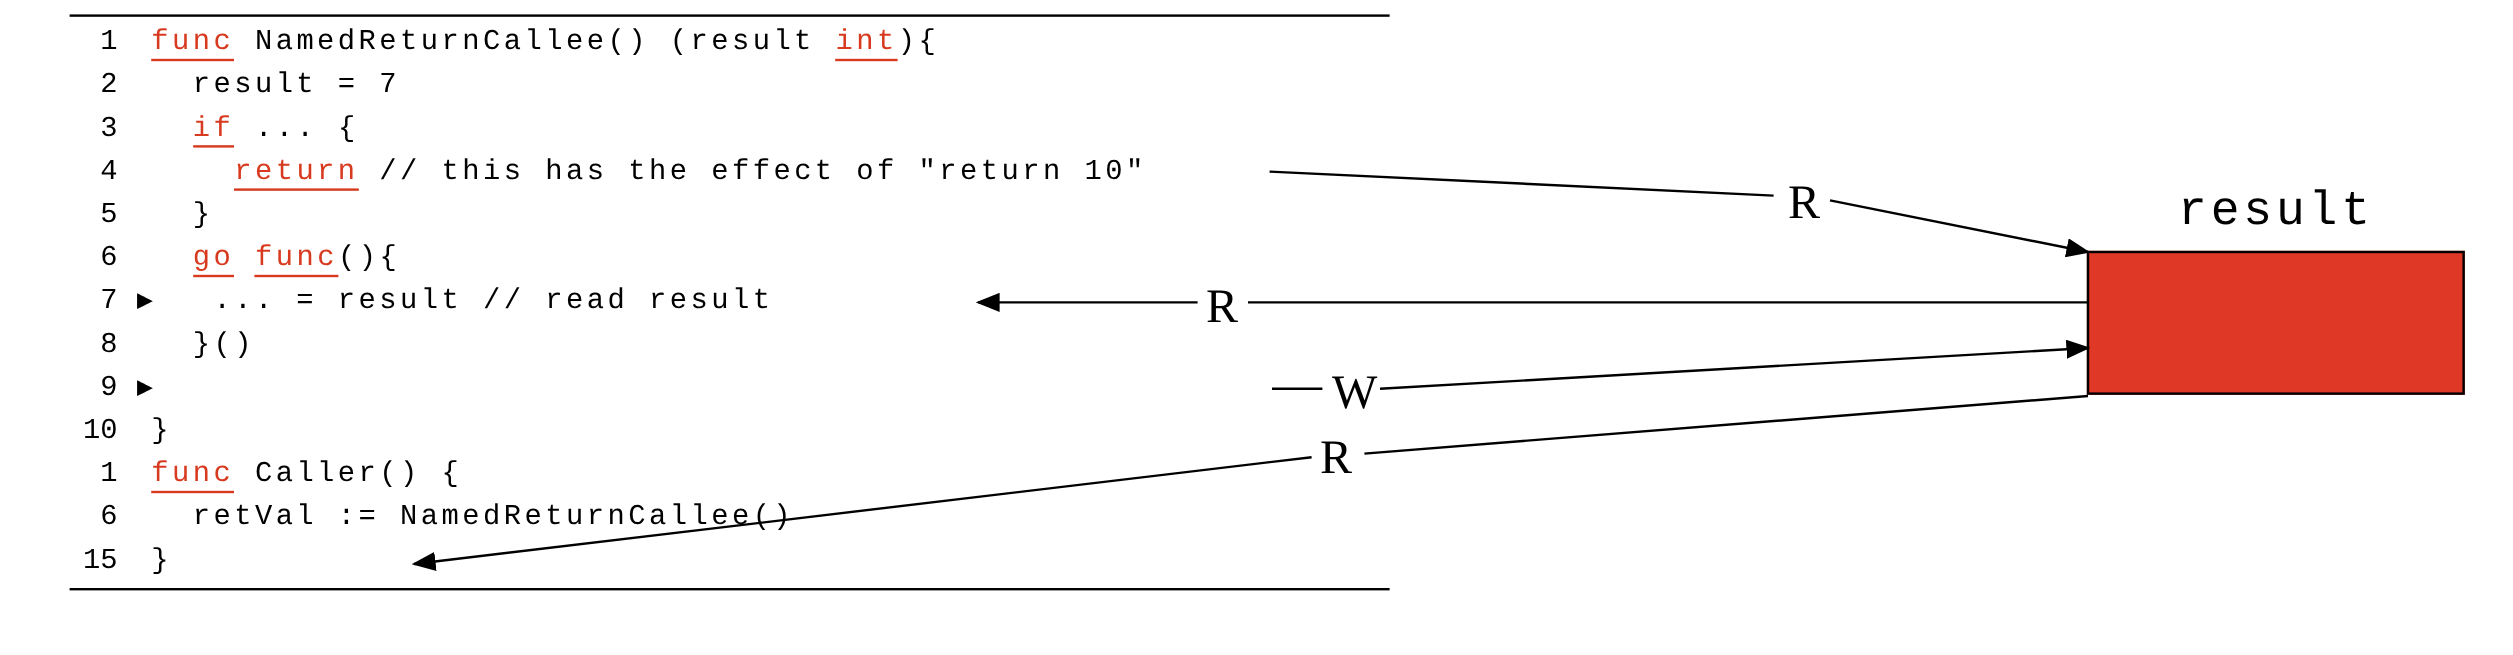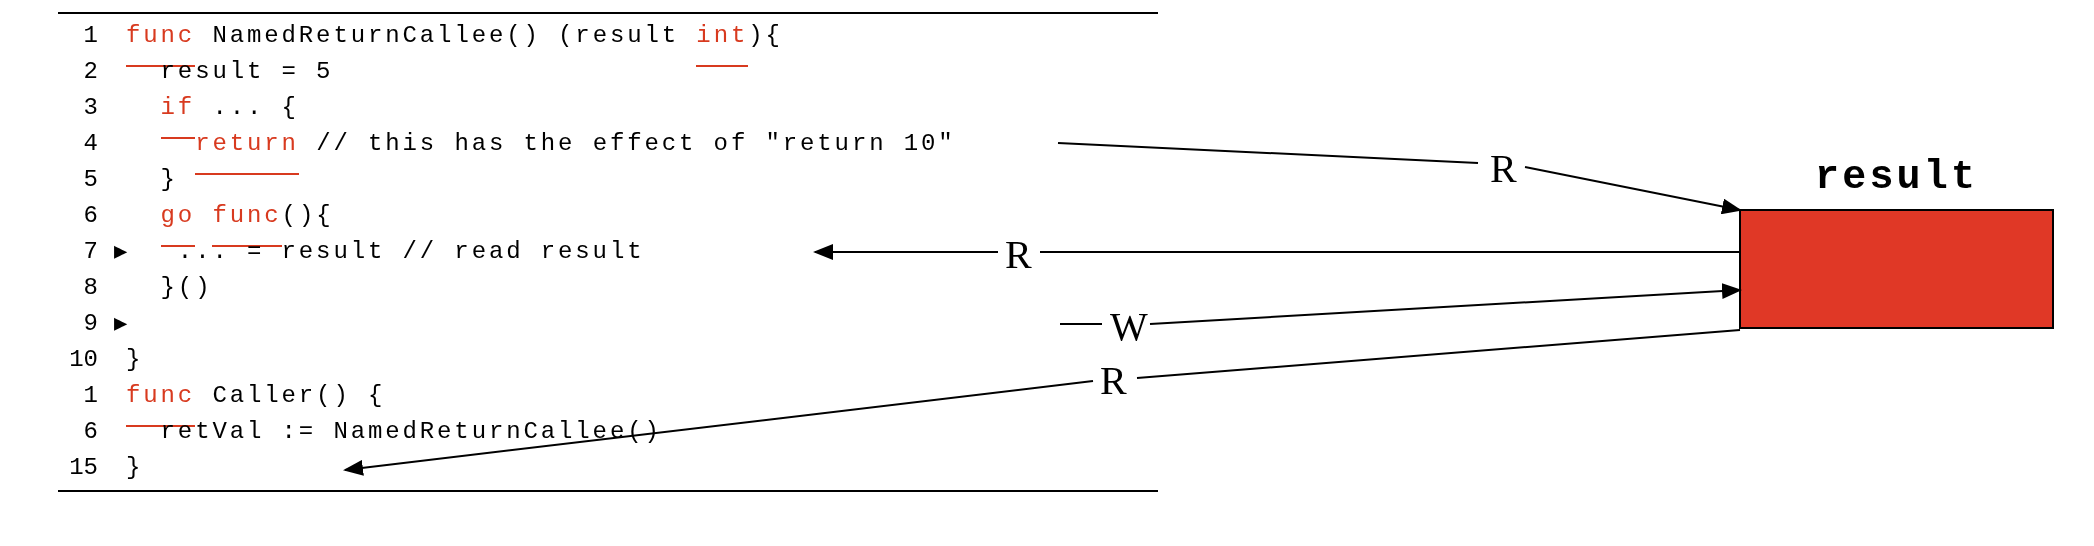--- a/index.html
+++ b/index.html
@@ -52,40 +52,39 @@
       text-align: left;
       color: #000;
       font-size: 22px;
     }
     .code-text {
       color: #000;
     }
     .kw {
       color: #d83a1f;
       border-bottom: 2px solid #d83a1f;
-      padding-bottom: 16px;
+      padding-bottom: 0px;
     }
     .result-box {
       position: absolute;
       top: 209px;
       left: 1739px;
       width: 315px;
       height: 120px;
       background: #e03826;
       border: 2px solid #000;
     }
     .result-label {
       position: absolute;
       top: 155px;
       left: 1815px;
       font-family: "Courier New", Courier, monospace;
       font-size: 40px;
       letter-spacing: 0.08em;
       color: #000;
-      font-weight: bold;
     }
     .edge-label {
       position: absolute;
       font-family: "Times New Roman", Times, serif;
       font-size: 40px;
       color: #000;
       letter-spacing: 0;
     }
     svg.overlay {
       position: absolute;
@@ -96,21 +95,21 @@
       pointer-events: none;
     }
   </style>
 </head>
 <body>
 
 <div class="code-container">
   <hr class="hr-top">
   <div class="code-block" id="code-block">
       <div class="code-line"><span class="gutter">1</span><span class="marker"></span><span class="code-text"><span class="kw">func</span> NamedReturnCallee() (result <span class="kw">int</span>){</span></div>
-      <div class="code-line"><span class="gutter">2</span><span class="marker"></span><span class="code-text">  result = 5</span></div>
+      <div class="code-line"><span class="gutter">2</span><span class="marker"></span><span class="code-text">  result = 7</span></div>
       <div class="code-line"><span class="gutter">3</span><span class="marker"></span><span class="code-text">  <span class="kw">if</span> ... {</span></div>
       <div class="code-line"><span class="gutter">4</span><span class="marker"></span><span class="code-text">    <span class="kw">return</span> // this has the effect of "return 10"</span></div>
       <div class="code-line"><span class="gutter">5</span><span class="marker"></span><span class="code-text">  }</span></div>
       <div class="code-line"><span class="gutter">6</span><span class="marker"></span><span class="code-text">  <span class="kw">go</span> <span class="kw">func</span>(){</span></div>
       <div class="code-line"><span class="gutter">7</span><span class="marker"> ▶</span><span class="code-text">   ... = result // read result</span></div>
       <div class="code-line"><span class="gutter">8</span><span class="marker"></span><span class="code-text">  }()</span></div>
       <div class="code-line"><span class="gutter">9</span><span class="marker"> ▶</span></div>
       <div class="code-line"><span class="gutter">10</span><span class="marker"></span><span class="code-text">}</span></div>
       <div class="code-line"><span class="gutter">1</span><span class="marker"></span><span class="code-text"><span class="kw">func</span> Caller() {</span></div>
       <div class="code-line"><span class="gutter">6</span><span class="marker"></span><span class="code-text">  retVal := NamedReturnCallee()</span></div>

